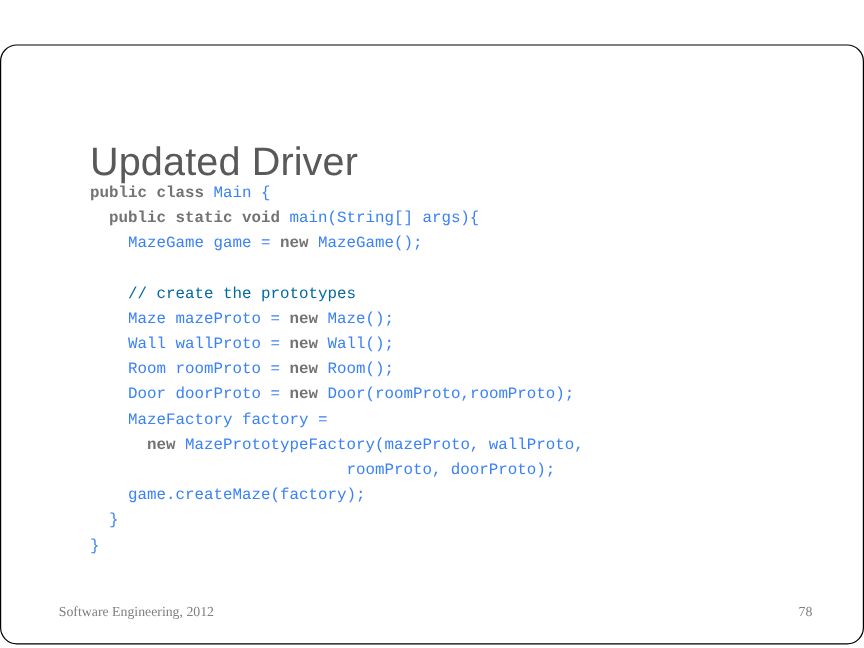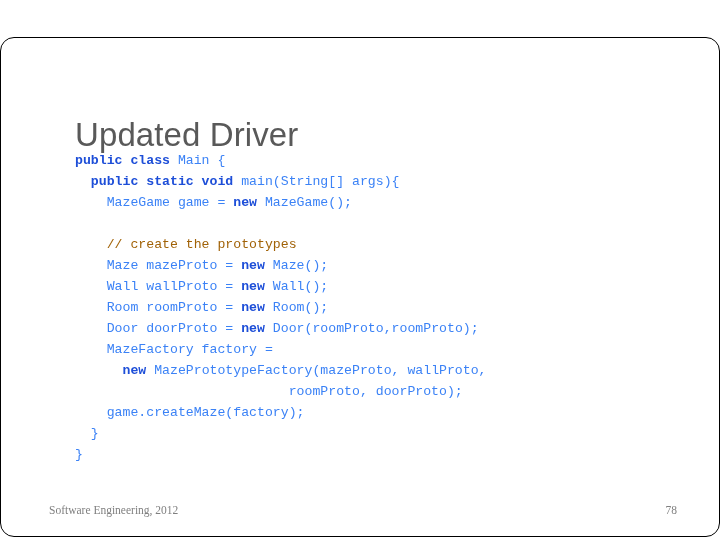--- a/index.html
+++ b/index.html
@@ -49,25 +49,25 @@
     font-size: 13.2px;
     line-height: 21px;
     color: #111111;
     white-space: pre;
   }
   #code-block .code-line {
     white-space: pre;
     min-height: 21px;
   }
   .tok-kw {
-    color: #1d4ed8;
+    color: #737373;
     font-weight: bold;
   }
   .tok-cmt {
-    color: #a16207;
+    color: #0369a1;
   }
   .tok-plain {
     color: #3b82f6;
   }
 
   
   #footer {
     position: absolute;
     left: 0;
     right: 0;

